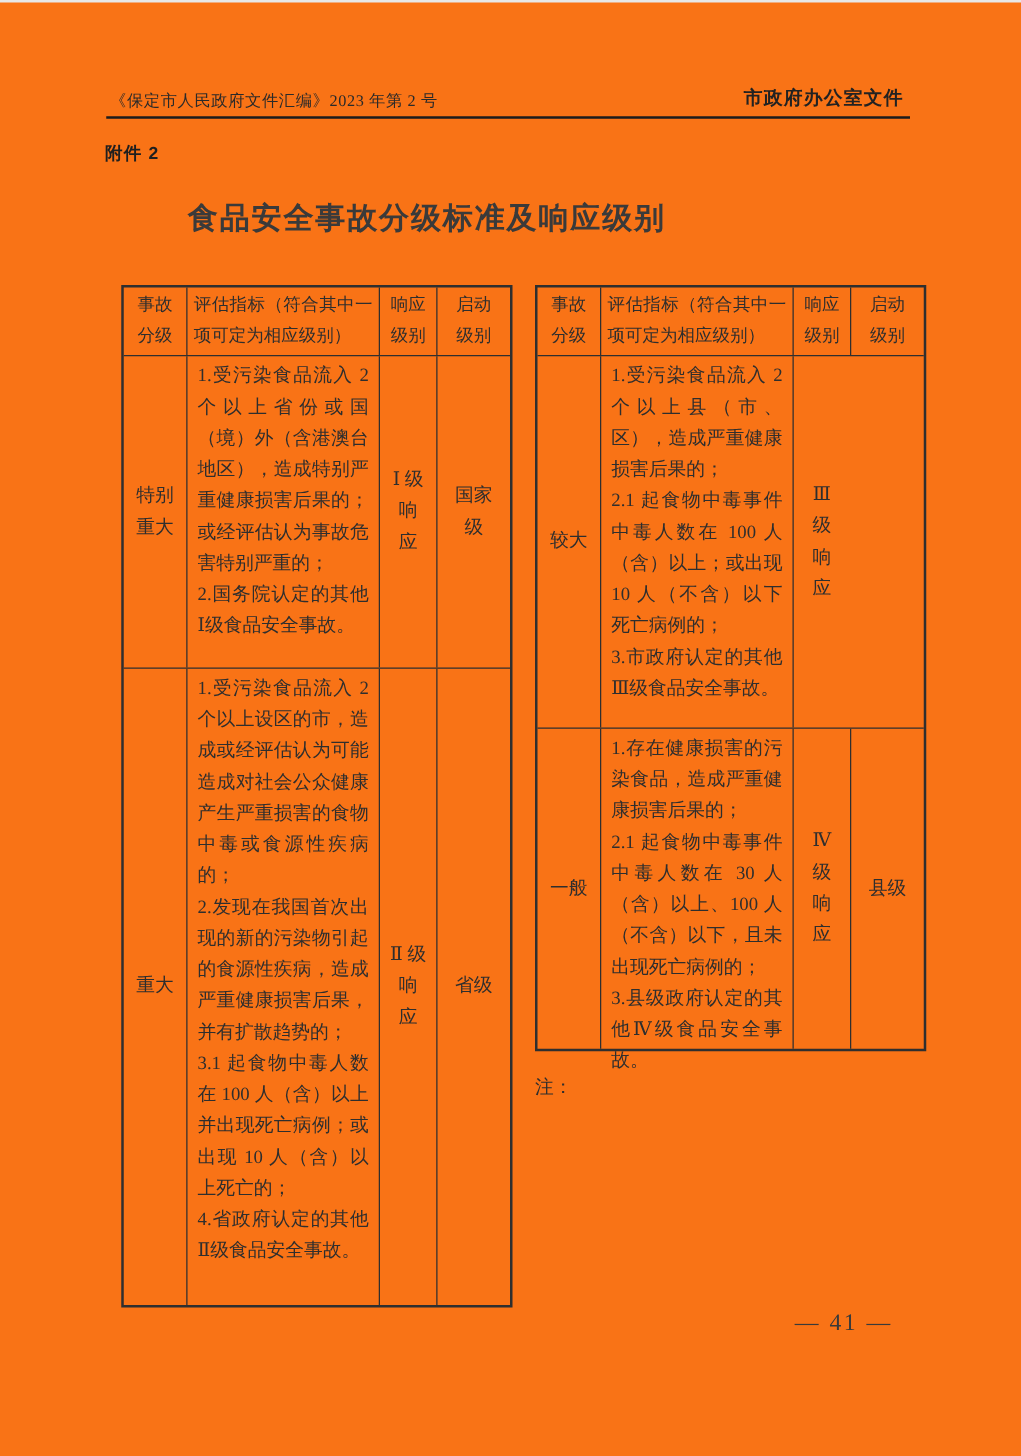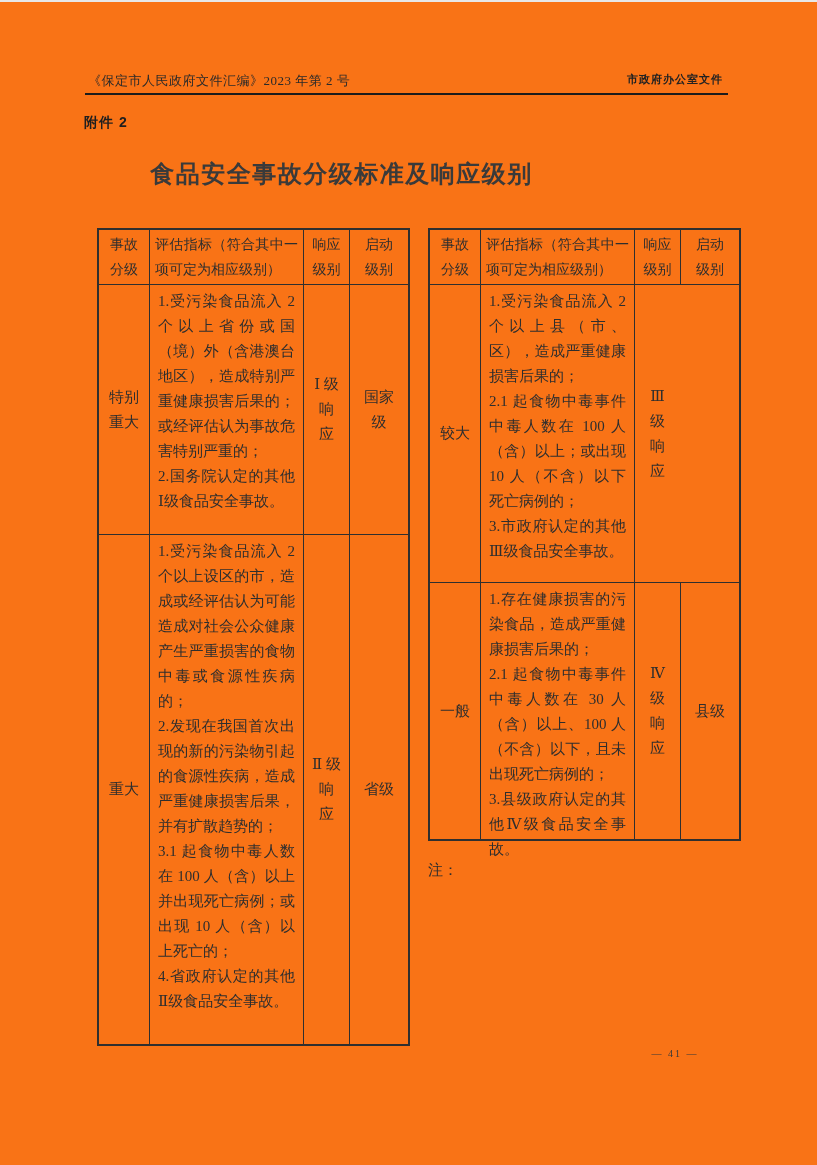--- a/index.html
+++ b/index.html
@@ -15,21 +15,21 @@
   }
   
   .header-left {
     position: absolute; left: 88px; top: 70px;
     font-size: 13px; line-height: 18px; color: #2a2a2a;
     letter-spacing: 0.5px;
   }
   .header-right {
     position: absolute; right: 94px; top: 66px;
     font-family: "Liberation Sans", "DejaVu Sans", sans-serif;
-    font-weight: bold; font-size: 11px; line-height: 22px; color: #222;
+    font-weight: bold; font-size: 15px; line-height: 22px; color: #222;
     letter-spacing: 1px;
   }
   .header-rule {
     position: absolute; left: 85px; top: 91px;
     width: 643px; height: 2px; background: #1c1c1c;
   }
   .attachment {
     position: absolute; left: 84px; top: 112px;
     font-family: "Liberation Sans", "DejaVu Sans", sans-serif;
     font-weight: bold; font-size: 14px; color: #1f1f1f;
@@ -85,21 +85,21 @@
     position: absolute; left: 428px; top: 853px;
     width: 330px;
     display: flex;
     font-size: 15px; line-height: 31px; color: #2e2e2e;
   }
   .note-label { flex: 0 0 auto; }
   .note-text { white-space: pre-line; }
   .page-number {
     position: absolute; left: 630px; top: 1046px; width: 90px;
     text-align: center;
-    font-size: 10px; color: #3a3a3a; letter-spacing: 2px;
+    font-size: 19px; color: #3a3a3a; letter-spacing: 2px;
   }
 </style>
 </head>
 <body>
 
 <div class="page">
 
   <div class="header-left">《保定市人民政府文件汇编》2023 年第 2 号</div>
   <div class="header-right">市政府办公室文件</div>
   <div class="header-rule"></div>

